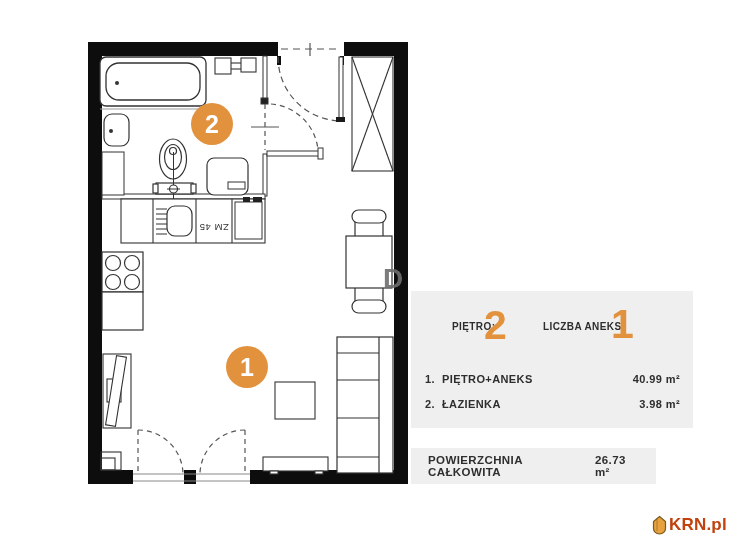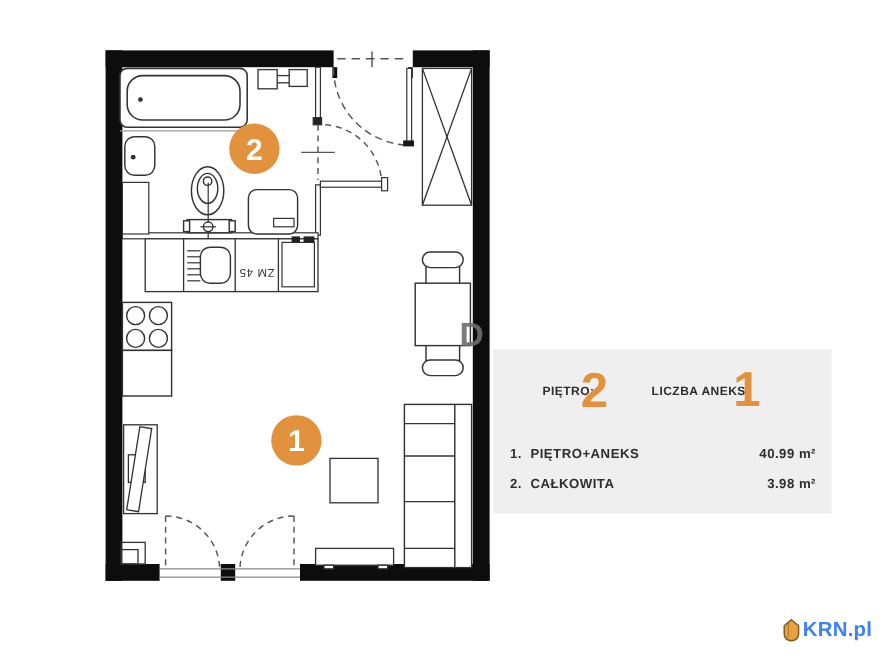--- a/index.html
+++ b/index.html
@@ -26,21 +26,21 @@
   .area-row .num{width:17px;}
   .area-row .val{margin-left:auto;}
   .total-bar{
     position:absolute;left:411px;top:448px;width:245px;height:36px;background:#EFEFF0;
     display:flex;align-items:center;box-sizing:border-box;padding:0 13px 0 17px;
     font-size:11.5px;font-weight:bold;letter-spacing:.4px;color:#2e2e2e;
   }
   .total-bar .val{margin-left:auto;}
   
   .logo{position:absolute;left:652px;top:515px;display:flex;align-items:center;gap:2px;}
-  .logo-text{font-size:17px;font-weight:bold;color:#3b82f6;letter-spacing:.2px;}
+  .logo-text{font-size:17px;font-weight:bold;color:#c2410c;letter-spacing:.2px;}
 </style>
 </head>
 <body>
 
 <div class="canvas">
 
   <svg class="plan-svg" width="740" height="553" viewBox="0 0 740 553">
 
     <g fill="#0D0D0D">
       <rect x="88" y="42" width="14" height="442"></rect>
@@ -210,25 +210,29 @@
     <span class="hdr-label" style="left:132px;top:30px;">LICZBA ANEKS:</span>
     <span class="hdr-big" style="left:200px;top:13px;">1</span>
 
     <div class="area-row" style="top:82px;">
       <span class="num">1.</span>
       <span class="name">PIĘTRO+ANEKS</span>
       <span class="val">40.99 m²</span>
     </div>
     <div class="area-row" style="top:107px;">
       <span class="num">2.</span>
-      <span class="name">CAŁKOWITA</span>
+      <span class="name">ŁAZIENKA</span>
       <span class="val">3.98 m²</span>
     </div>
   </div>
 
+  <div class="total-bar">
+    <span>POWIERZCHNIA CAŁKOWITA</span>
+    <span class="val">26.73 m²</span>
+  </div>
 
   <div class="logo">
     <svg width="15" height="20" viewBox="0 0 15 20">
       <path d="M7.5 1.5 L13.5 6.5 V13.5 a6 5.5 0 0 1 -12 0 V6.5 Z" fill="#E8A13C" stroke="#7A5A1E" stroke-width="1.2"></path>
       <path d="M5 3.5 L5 16" stroke="#7A5A1E" stroke-width="1" fill="none" opacity="0.5"></path>
     </svg>
     <span class="logo-text">KRN.pl</span>
   </div>
 
 </div>

